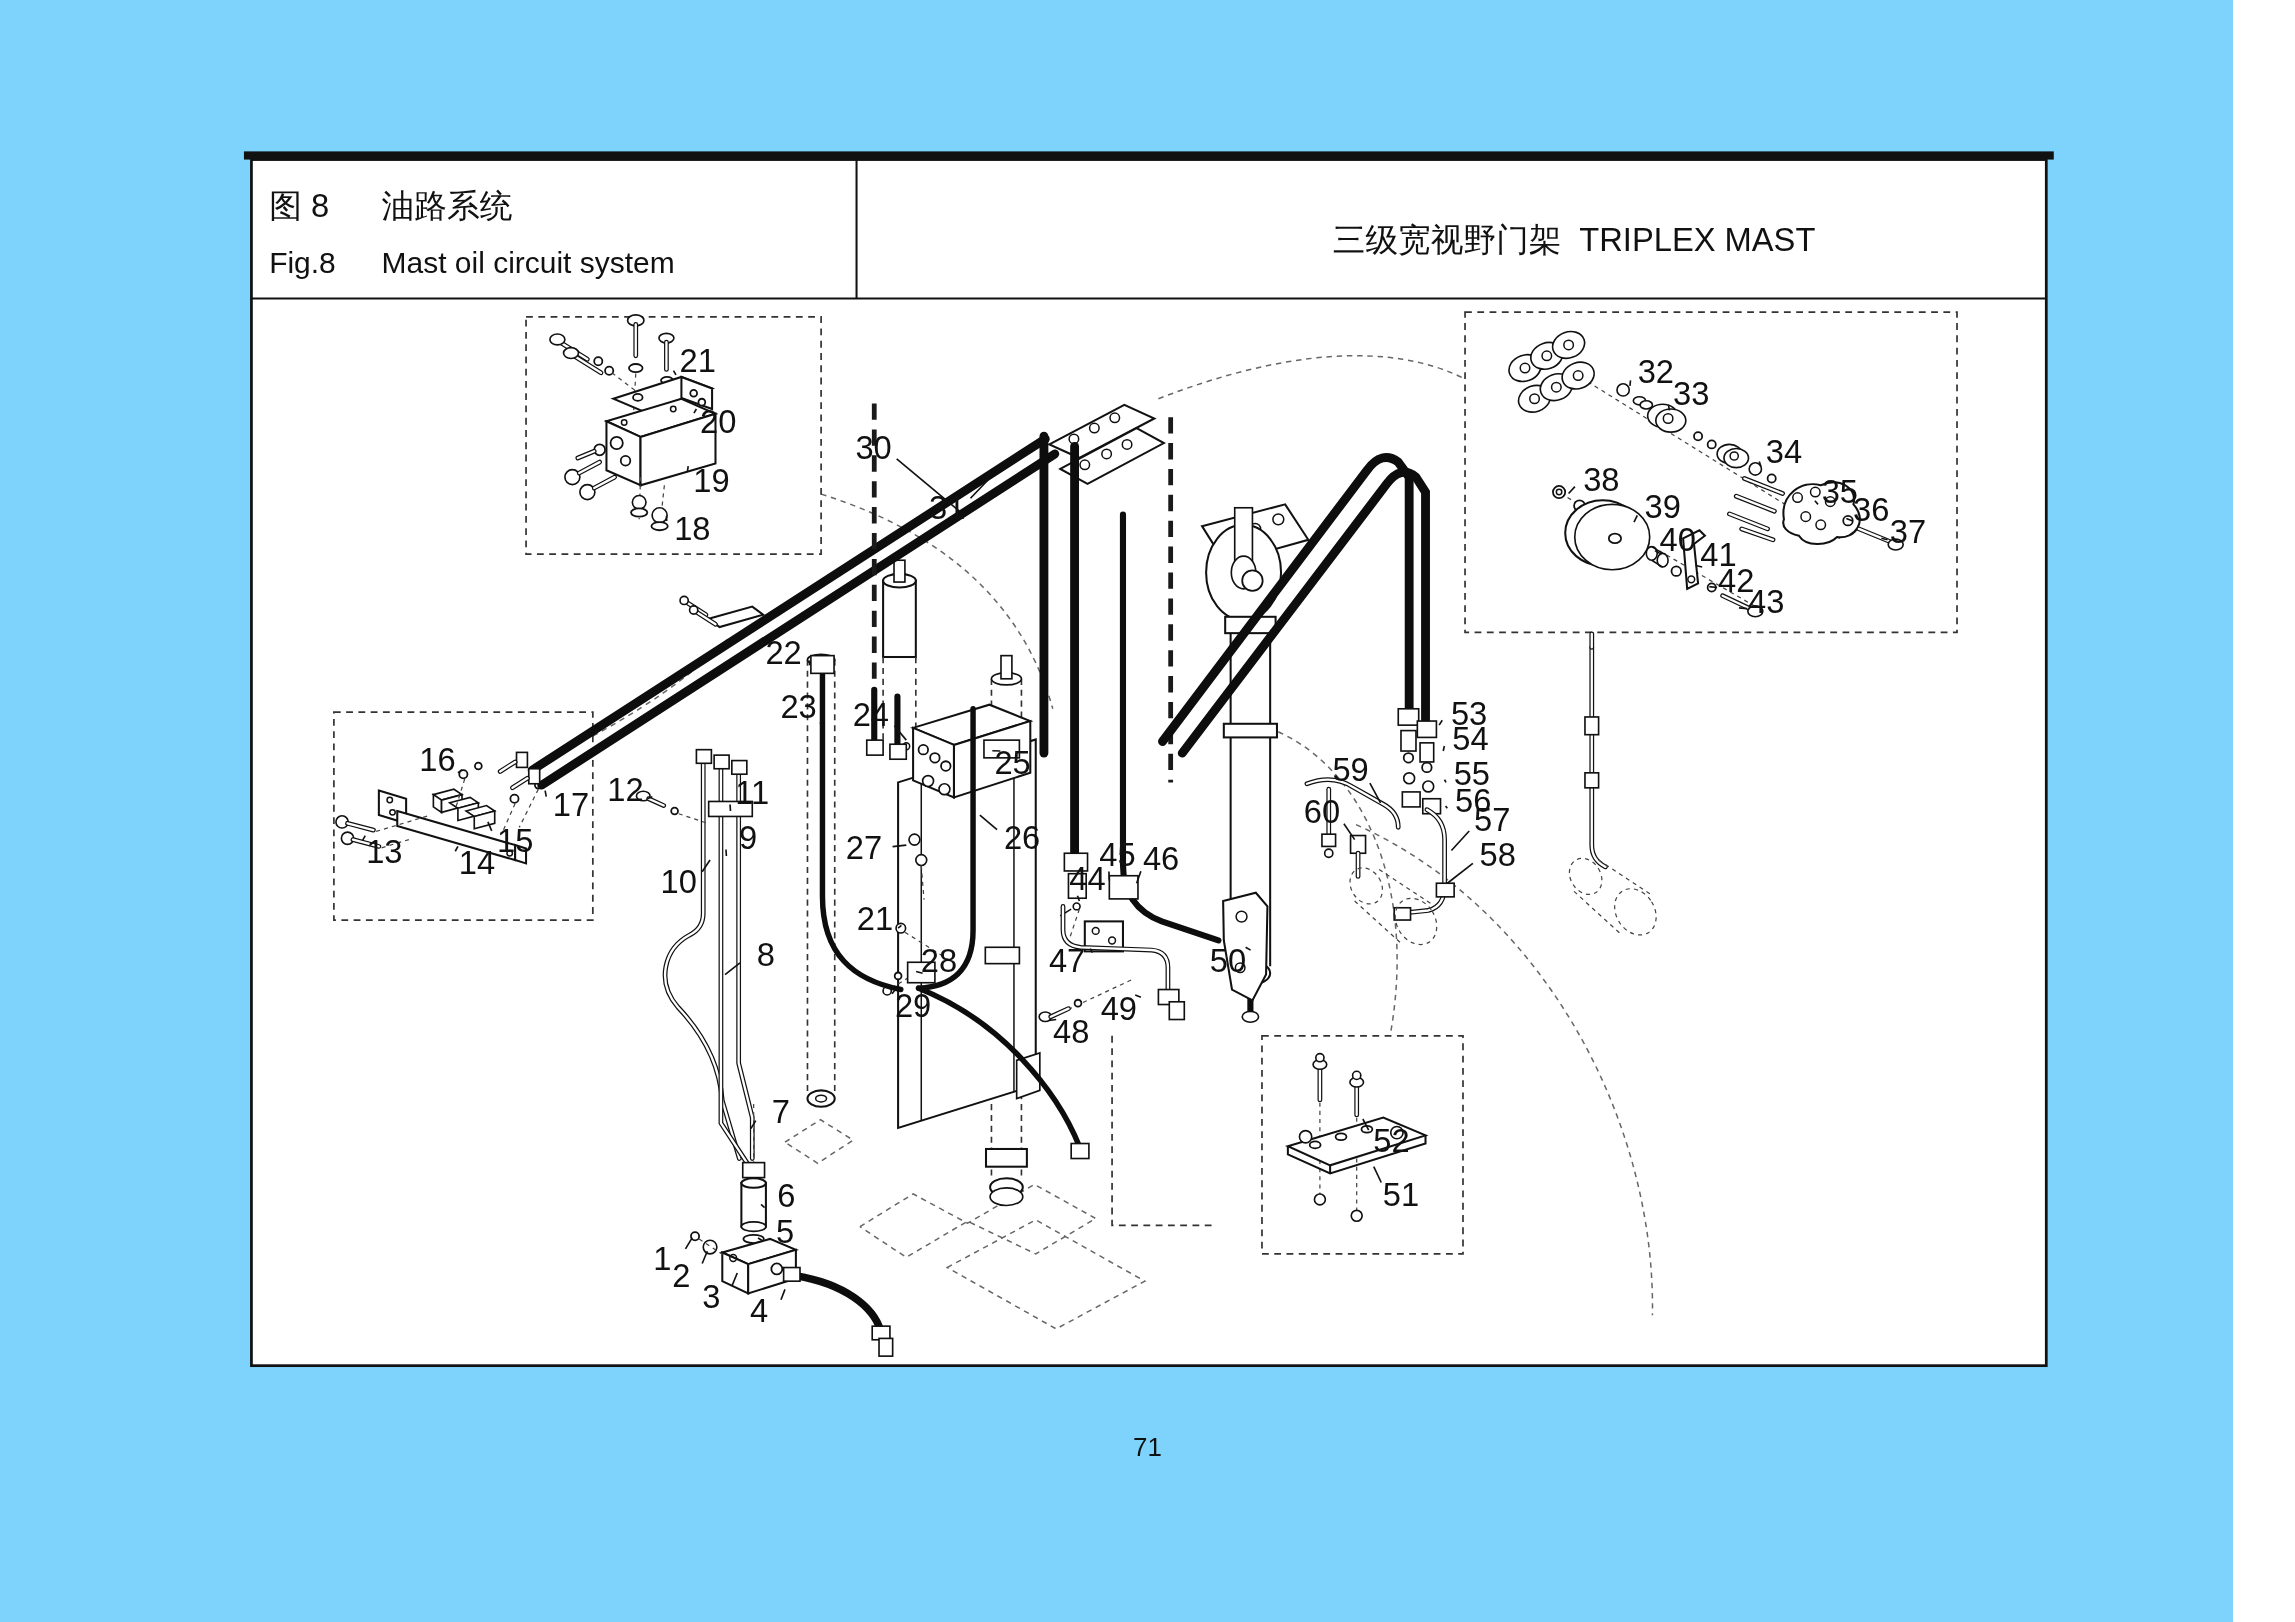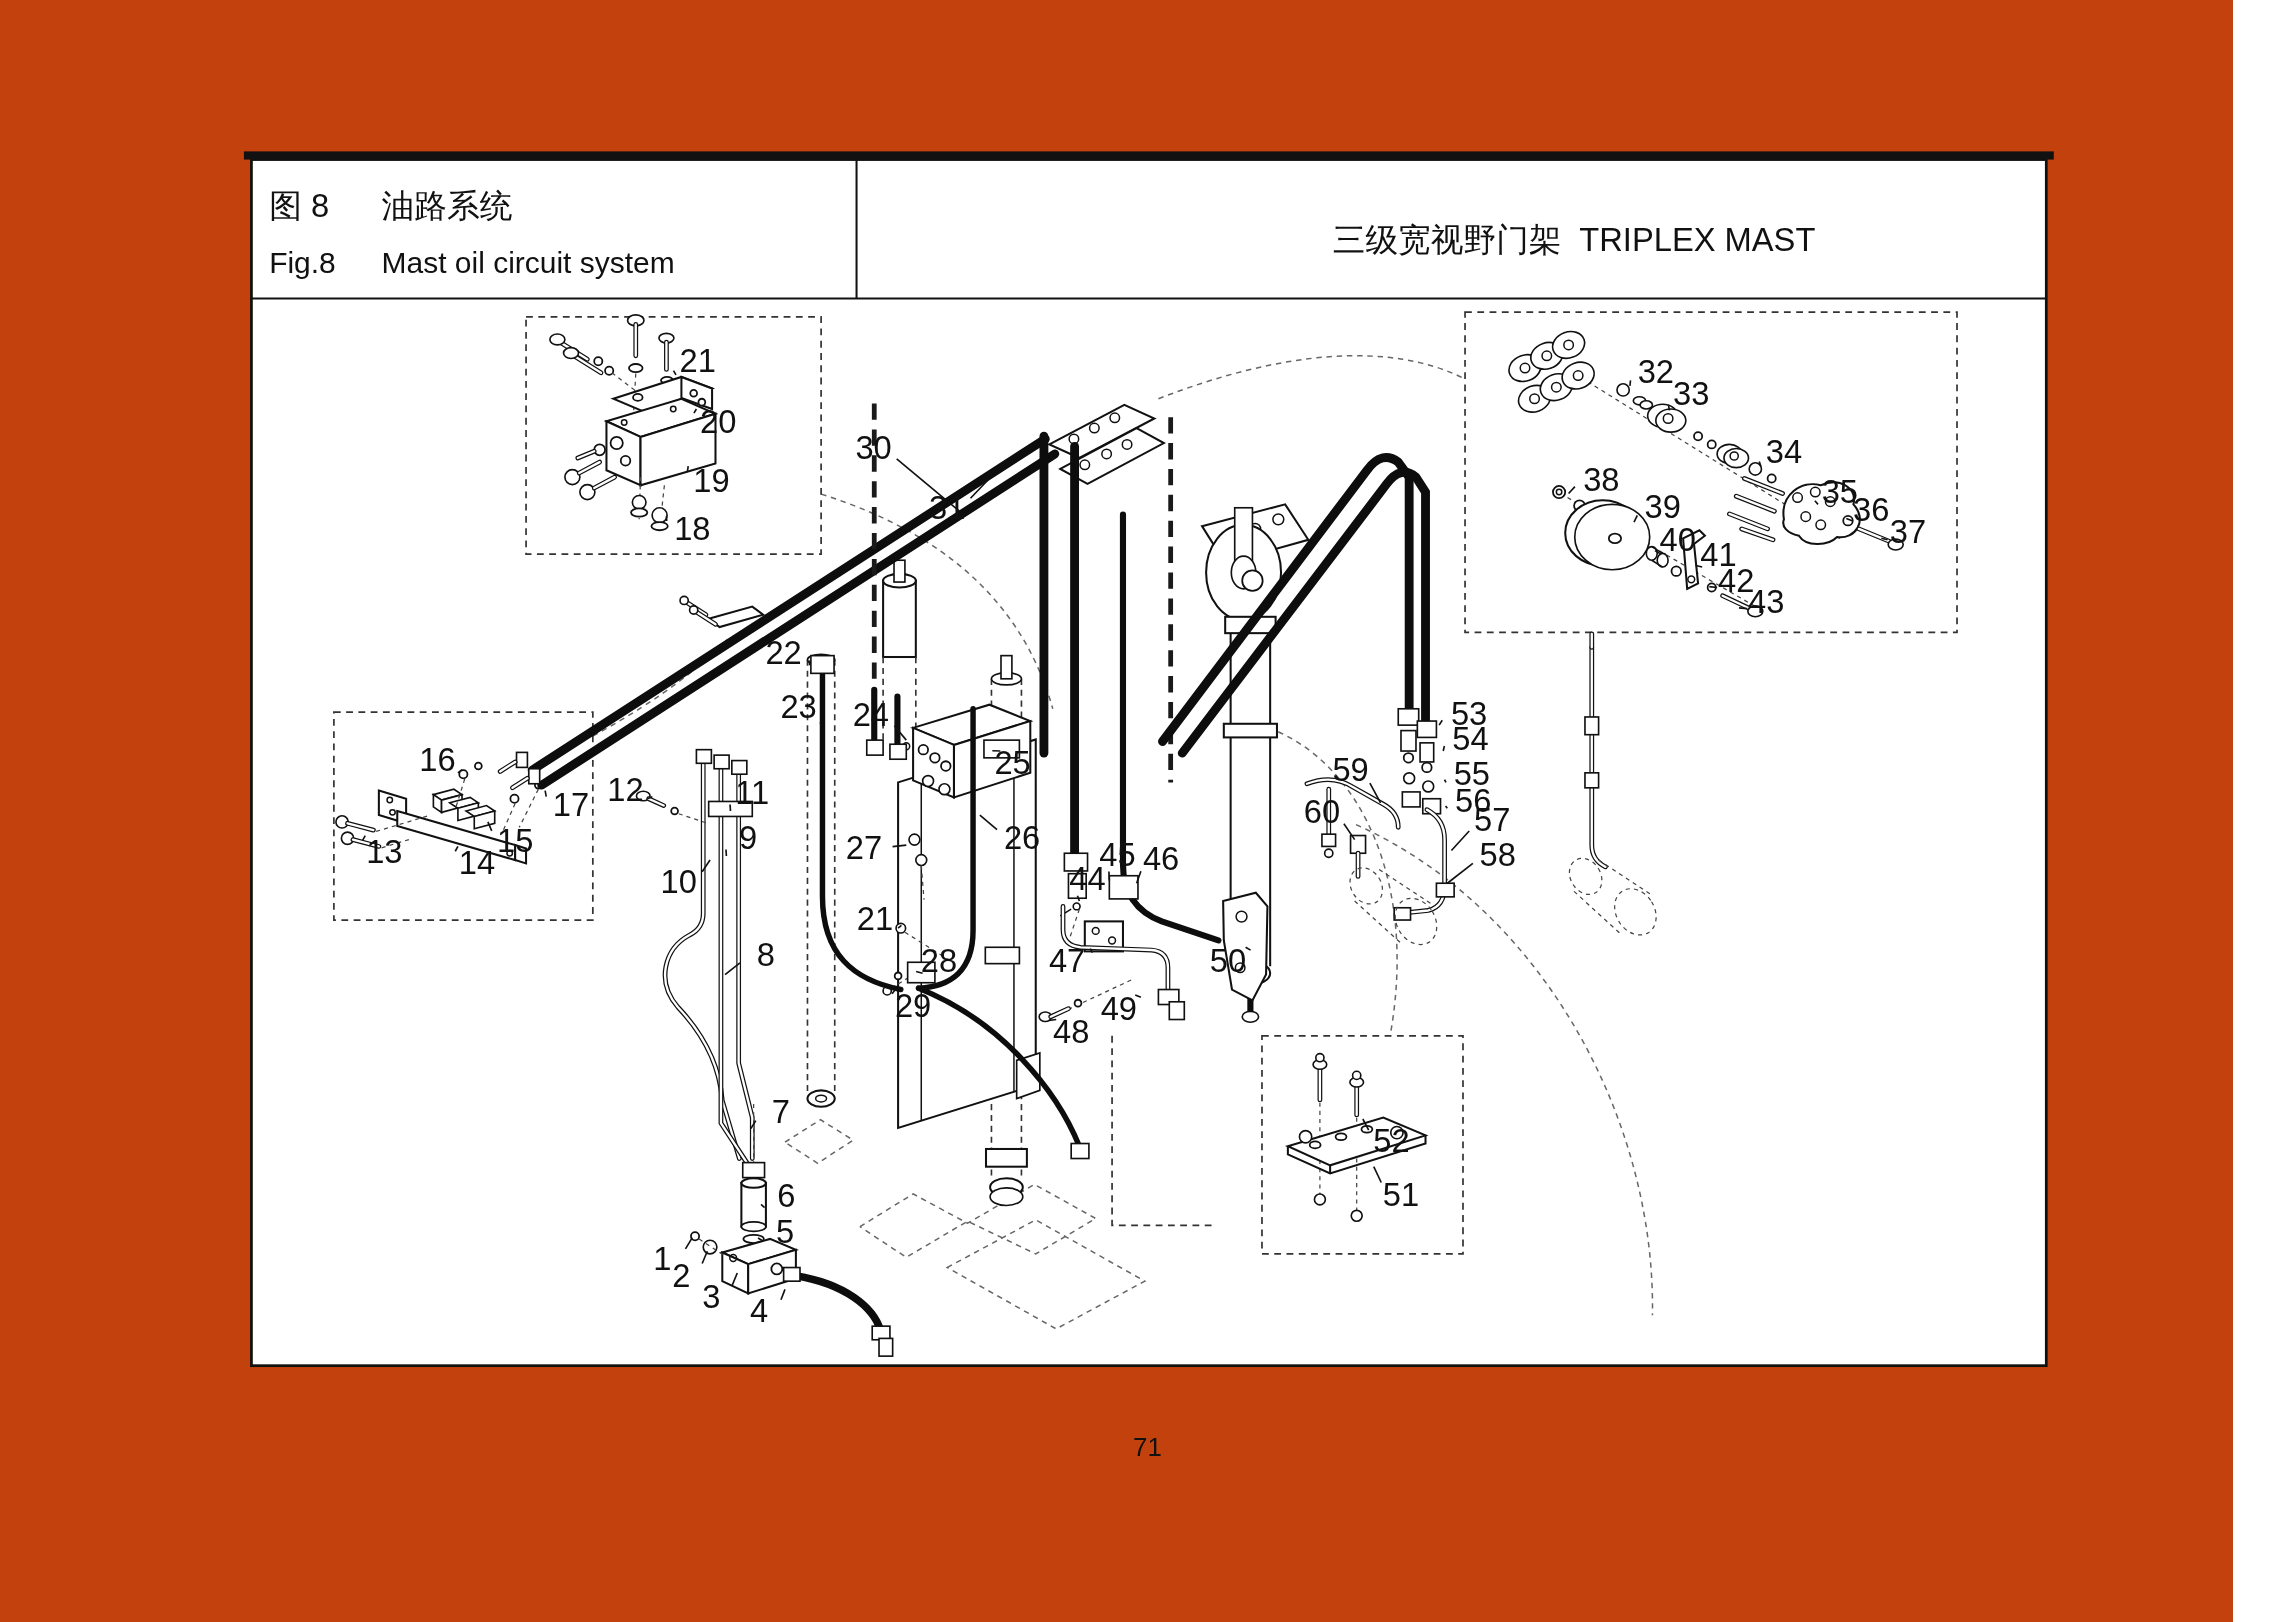--- a/index.html
+++ b/index.html
@@ -1,17 +1,17 @@
 <!DOCTYPE html>
 <html style="font-size:11px"><head>
 <meta charset="utf-8">
 <style>
   html,body{margin:0;padding:0;background:#fff;}
   body{width:2295px;height:1622px;font-family:"Liberation Sans",sans-serif;}
-  .page{position:relative;width:2233px;height:1622px;background:#c2410c;overflow:hidden;text-align:center;}
+  .page{position:relative;width:2233px;height:1622px;background:#7dd3fc;overflow:hidden;text-align:center;}
   svg{display:block;position:absolute;left:0;top:0;}
   
   .s3{stroke:#111;stroke-width:3;fill:none}
   .s2{stroke:#111;stroke-width:2.2;fill:none}
   .fw{fill:#fff;stroke:#111;stroke-width:3}
   .fwt{fill:#fff;stroke:#111;stroke-width:2.4}
   .ring{fill:#fff;stroke:#111;stroke-width:2.6}
   .h13{stroke:#0d0d0d;stroke-width:13;fill:none;stroke-linecap:round}
   .h11{stroke:#0d0d0d;stroke-width:11;fill:none;stroke-linecap:round}
   .h9{stroke:#0d0d0d;stroke-width:9;fill:none;stroke-linecap:round}

